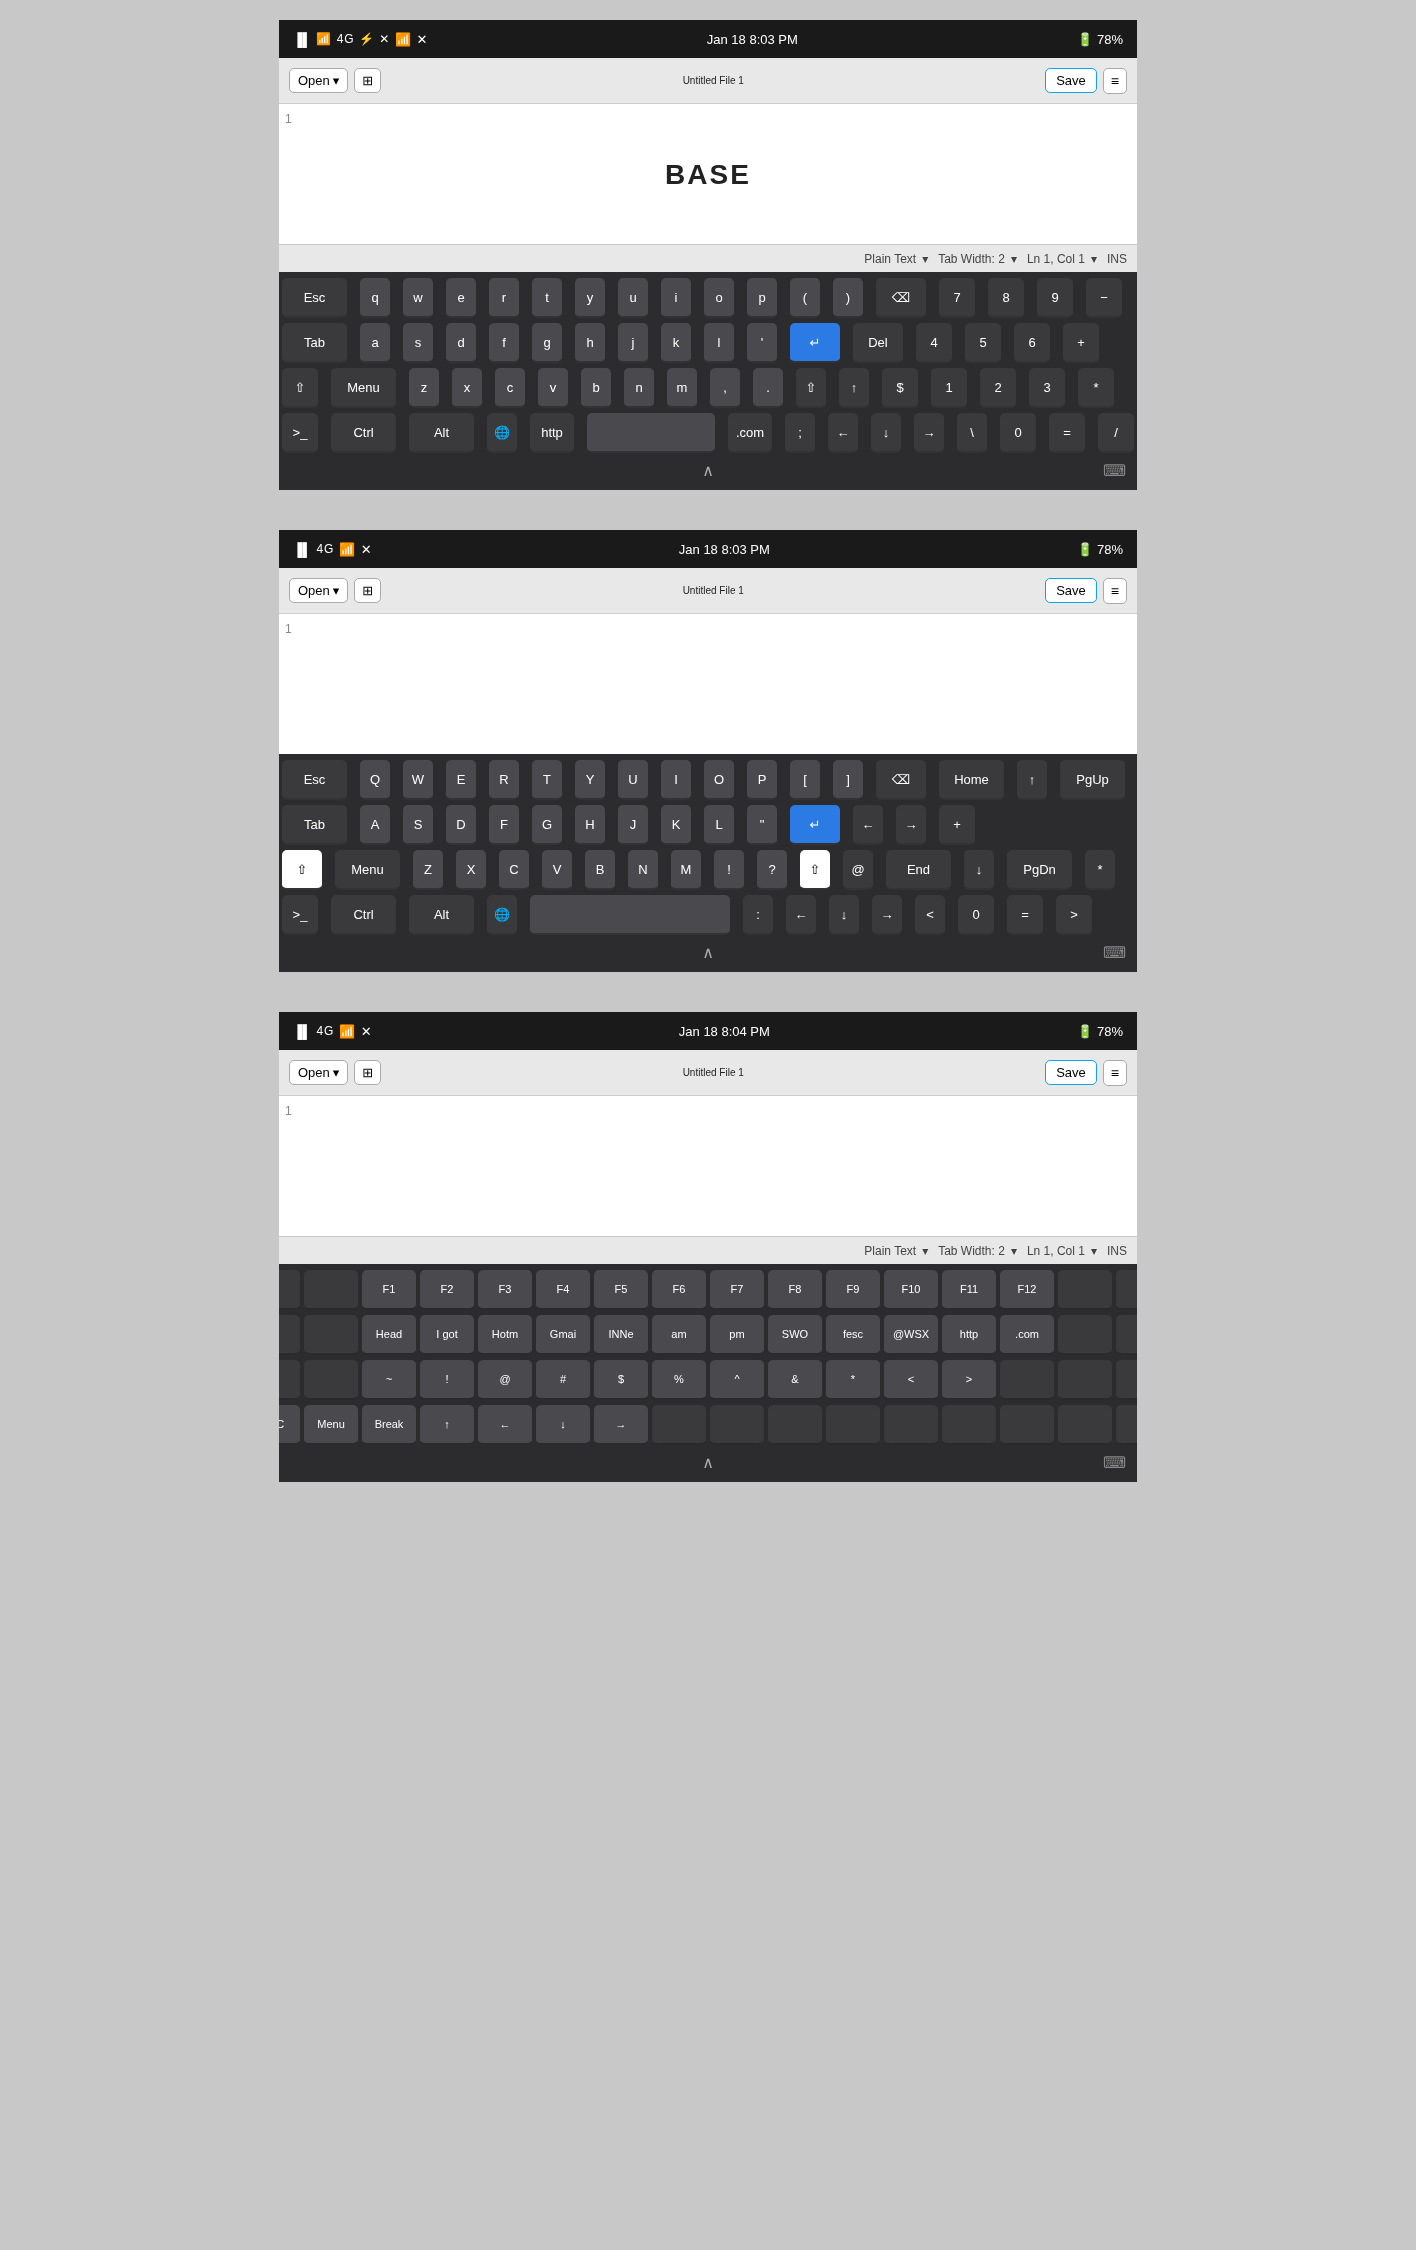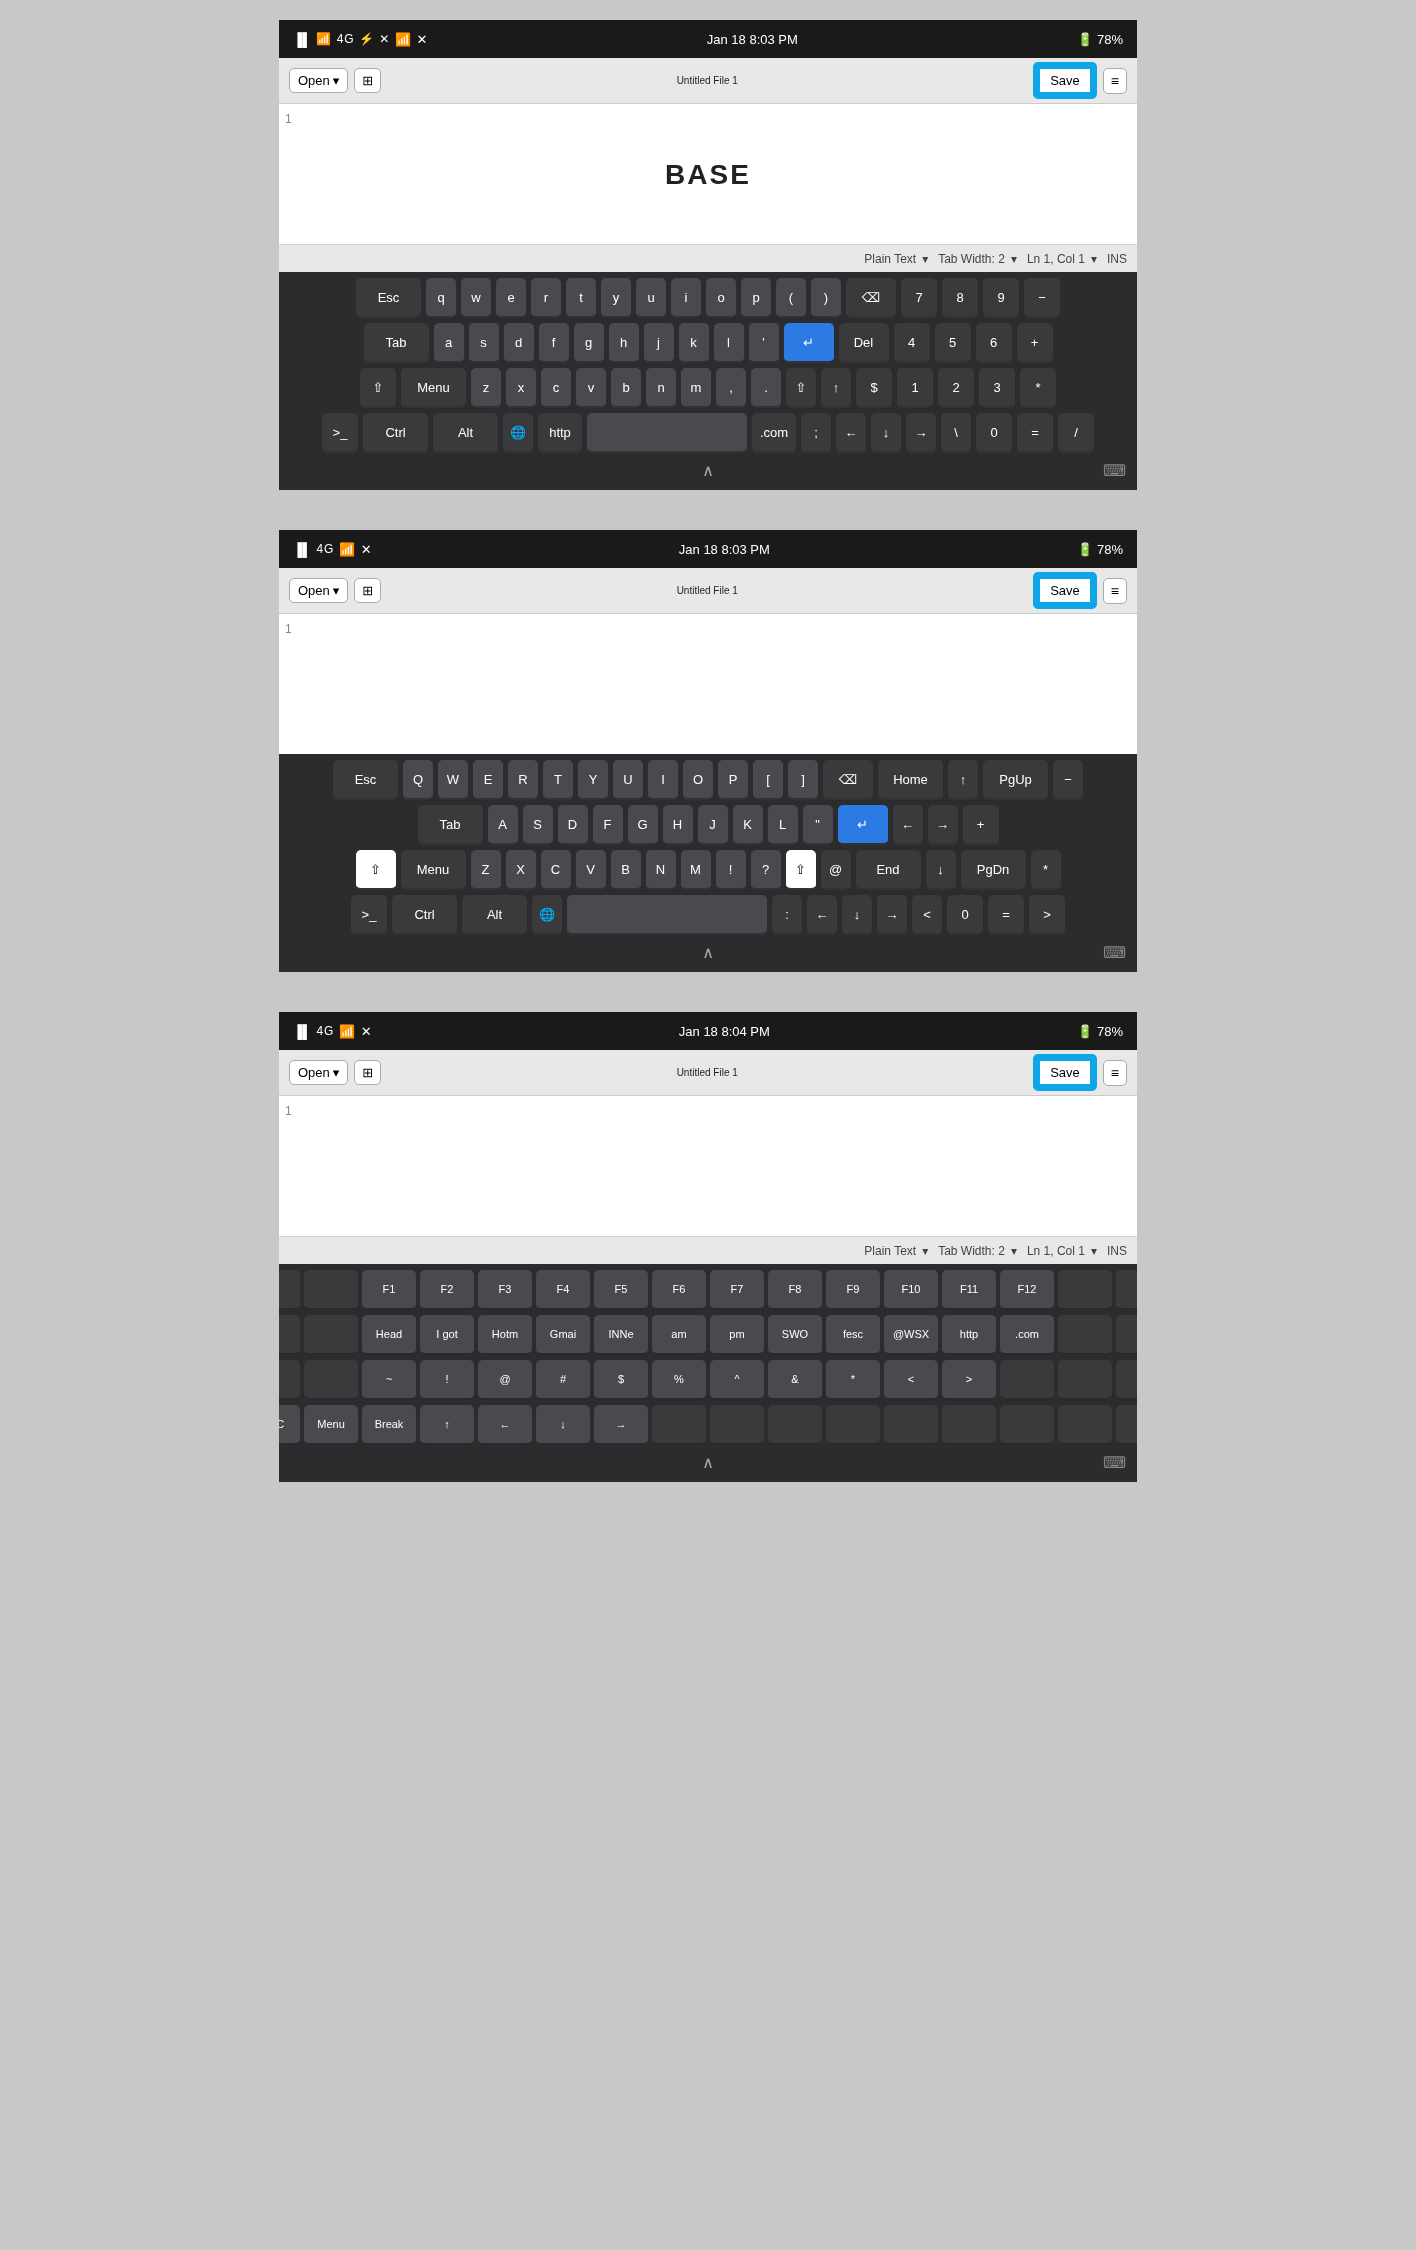--- a/index.html
+++ b/index.html
@@ -68,21 +68,21 @@
     }
     .toolbar-title {
       flex: 1;
       text-align: center;
       font-size: 10px;
       font-weight: 500;
       color: #222;
     }
     .toolbar-save-btn {
       background: #fff;
-      border: 7px solid #0ea5e9;
+      border: 1px solid #0ea5e9;
       border-radius: 5px;
       padding: 4px 10px;
       font-size: 13px;
       cursor: pointer;
     }
     .toolbar-menu-btn {
       background: #fff;
       border: 1px solid #aaa;
       border-radius: 5px;
       padding: 4px 7px;
@@ -135,22 +135,22 @@
     }
     .status-item { display: flex; align-items: center; gap: 6px; }
 
     
     .keyboard {
       background: #2c2c2e;
       padding: 6px 3px 4px 3px;
     }
     .kb-row {
       display: flex;
-      justify-content: center;
-      gap: 5px;
+      justify-content: flex-start;
+      gap: 13px;
       margin-bottom: 5px;
     }
 
     .kb-key {
       background: #4a4a4e;
       color: #fff;
       border-radius: 5px;
       display: flex;
       align-items: center;
       justify-content: center;

